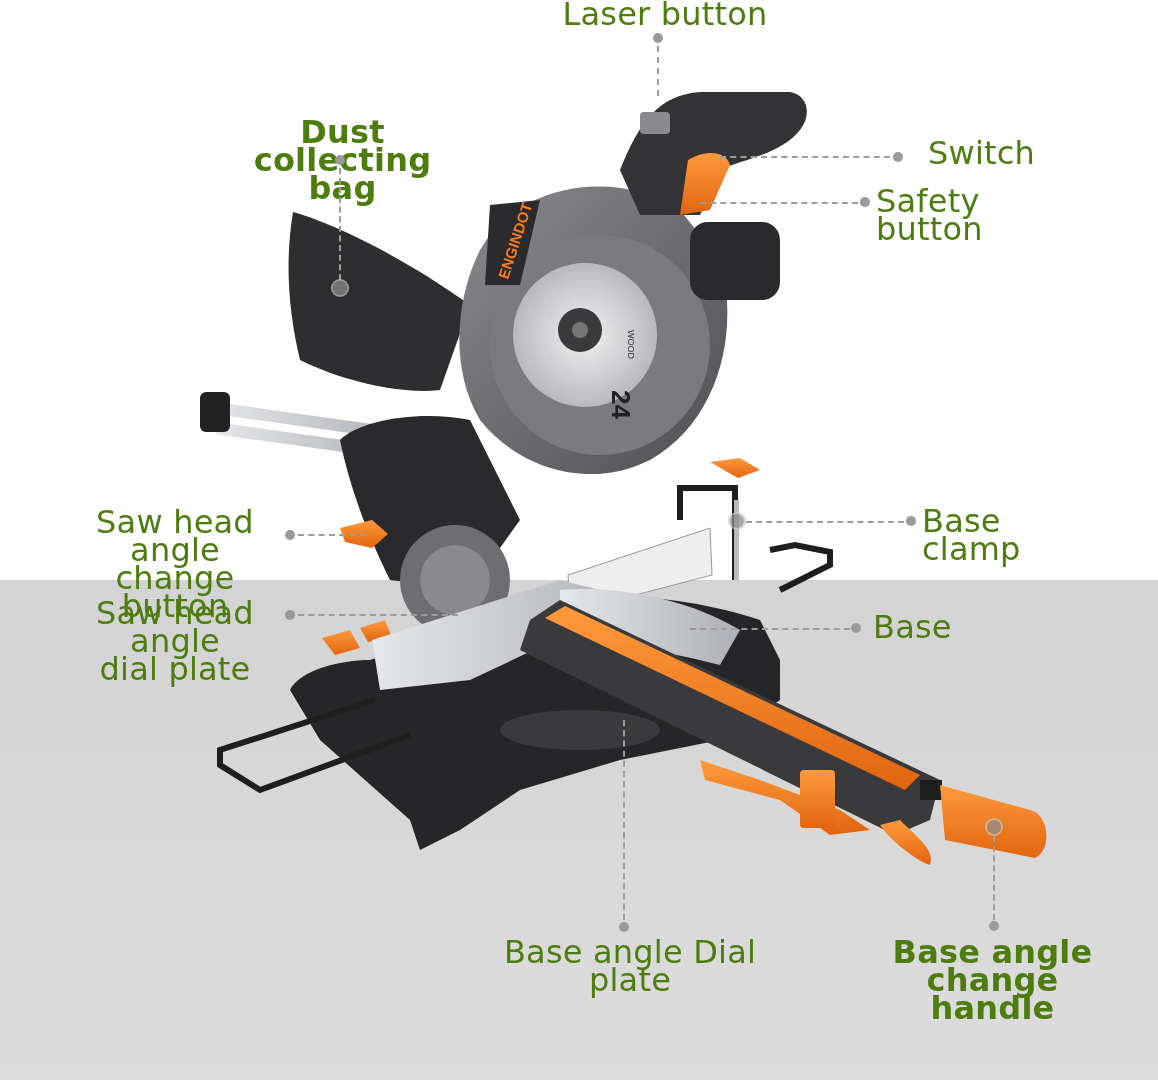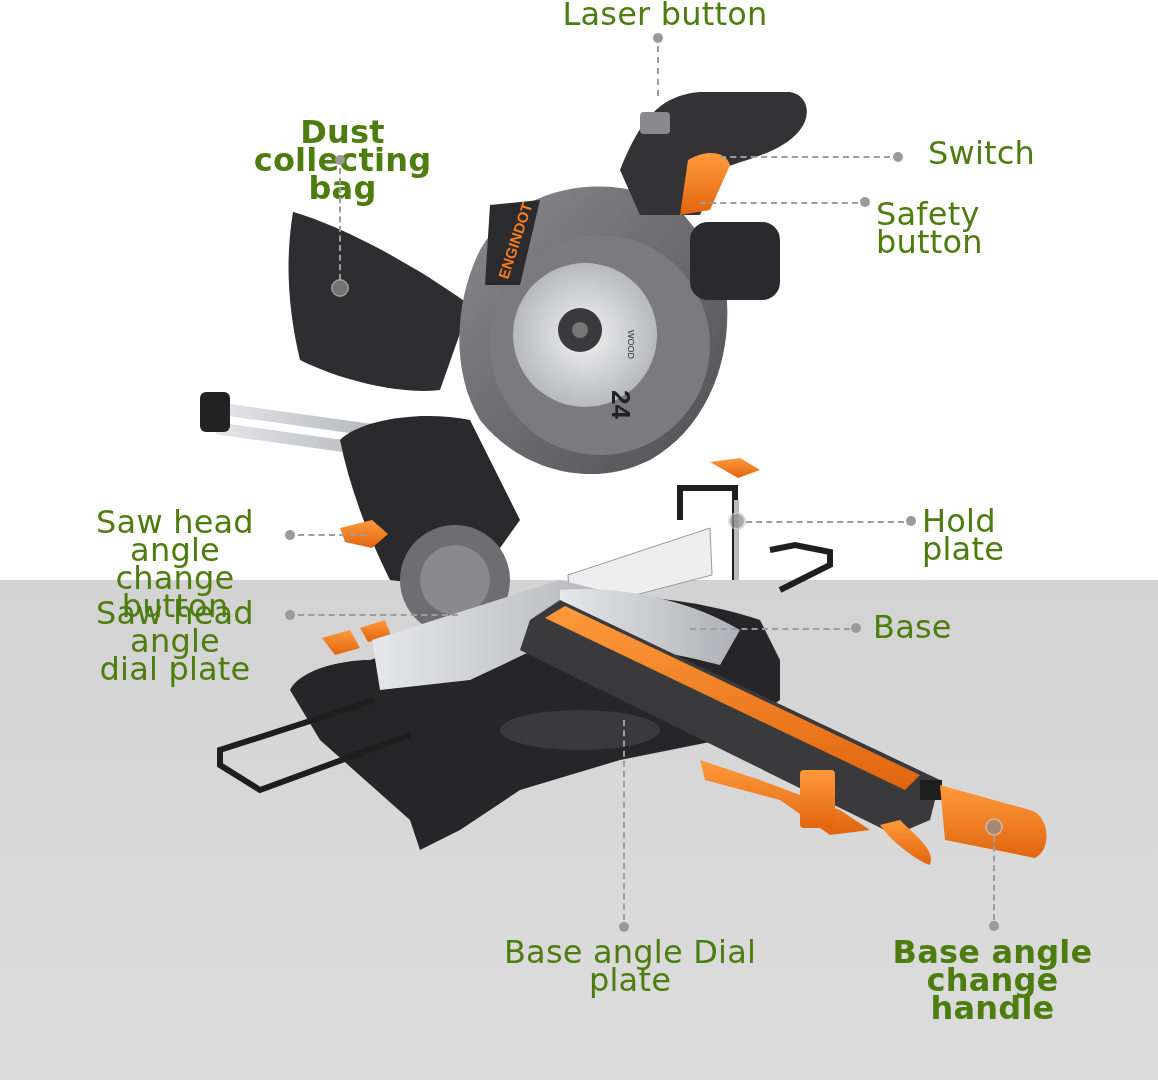--- a/index.html
+++ b/index.html
@@ -123,30 +123,30 @@
 
 <div class="label" style="left:215px; top:118px; width:255px;font-weight:bold;">Dust collecting bag</div>
 <div class="dot" style="left:335px; top:155px;"></div>
 <div class="vline" style="left:339px; top:168px; height:112px;"></div>
 <div class="dot ring" style="left:333px; top:281px;"></div>
 
 <div class="label" style="left:912px; top:139px; width:85px; text-align:center;margin-left:16px;">Switch</div>
 <div class="hline" style="left:720px; top:156px; width:170px;"></div>
 <div class="dot" style="left:893px; top:152px;"></div>
 
-<div class="label" style="left:876px; top:187px; width:170px; text-align:left;margin-top:13px;">Safety button</div>
+<div class="label" style="left:876px; top:187px; width:170px; text-align:left;">Safety button</div>
 <div class="hline" style="left:700px; top:202px; width:158px;"></div>
 <div class="dot" style="left:860px; top:197px;"></div>
 
 <div class="label" style="left:70px; top:508px; width:210px;">Saw head angle
 change button</div>
 <div class="dot" style="left:285px; top:530px;"></div>
 <div class="hline" style="left:298px; top:534px; width:68px;"></div>
 
-<div class="label" style="left:922px; top:507px; width:145px; text-align:left;">Hold plate</div>
+<div class="label" style="left:922px; top:507px; width:145px; text-align:left;">Base clamp</div>
 <div class="dot ring" style="left:730px; top:514px;"></div>
 <div class="hline" style="left:746px; top:521px; width:158px;"></div>
 <div class="dot" style="left:906px; top:516px;"></div>
 
 <div class="label" style="left:70px; top:599px; width:210px;">Saw head angle
 dial plate</div>
 <div class="dot" style="left:285px; top:610px;"></div>
 <div class="hline" style="left:298px; top:614px; width:160px;"></div>
 
 <div class="label" style="left:873px; top:613px; width:65px; text-align:left;">Base</div>

